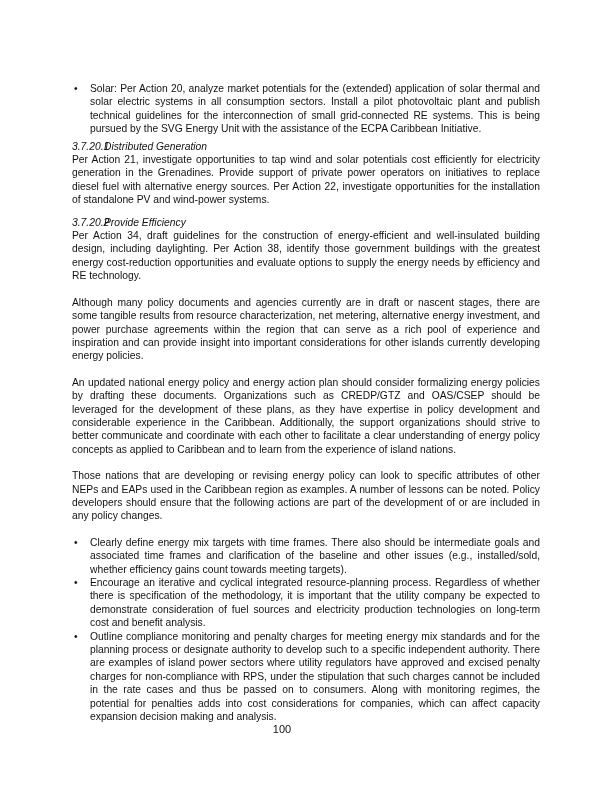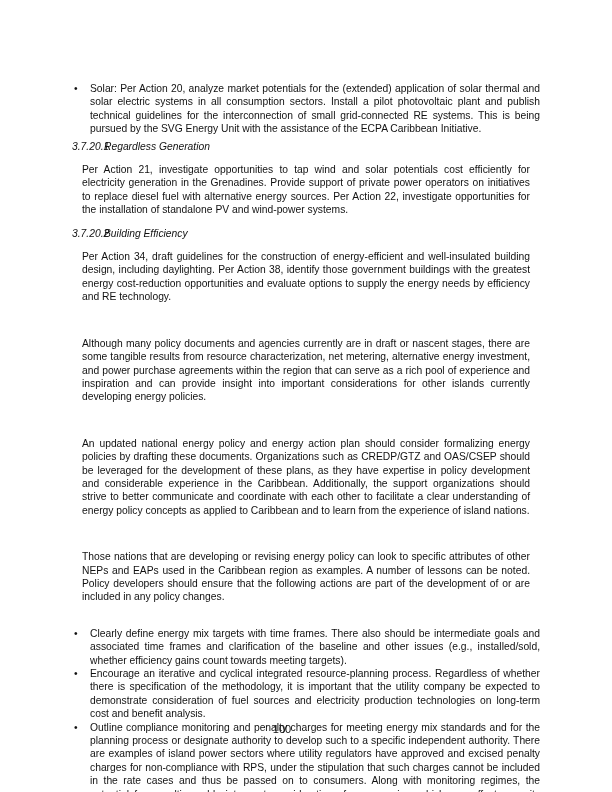--- a/index.html
+++ b/index.html
@@ -2,46 +2,46 @@
 <html><head>
 <meta charset="utf-8">
 <style>
   html, body { margin:0; padding:0; background:#ffffff; }
   body { width:612px; height:792px; position:relative; overflow:hidden; }
   .page {
     position:absolute; left:72px; top:82px; width:468px;
     font-family: "Liberation Sans", "DejaVu Sans", sans-serif;
     font-size:10.3px; line-height:13.4px; color:#111;
   }
-  p { margin:10px; text-align:justify; }
+  p { margin:0; text-align:justify; }
   .gap { height:13px; }
   .bul { position:relative; padding-left:18px; text-align:justify; }
   .bul .dot { position:absolute; left:2px; top:0; }
   .h { font-style:italic; margin-top:4px; }
   .h .num { display:inline-block; width:32px; }
   .pn { position:absolute; left:0; width:564px; top:723px; text-align:center;
         font-family: "Liberation Sans", sans-serif; font-size:11px; color:#111; }
   b { font-weight:normal; }
 </style>
 </head>
 <body>
 
 <div class="page">
   <div class="bul">
     <span class="dot">•</span>
     <b>Solar:</b><span> Per Action 20, analyze market potentials for the (extended) application of solar thermal and solar electric systems in all consumption sectors. Install a pilot photovoltaic plant and publish technical guidelines for the interconnection of small grid-connected RE systems. This is being pursued by the SVG Energy Unit with the assistance of the ECPA Caribbean Initiative.</span>
   </div>
 
   <div class="h">
-    <span class="num">3.7.20.1</span><span>Regardless Generation</span>
+    <span class="num">3.7.20.1</span><span>Distributed Generation</span>
   </div>
   <p>Per Action 21, investigate opportunities to tap wind and solar potentials cost efficiently for electricity generation in the Grenadines. Provide support of private power operators on initiatives to replace diesel fuel with alternative energy sources. Per Action 22, investigate opportunities for the installation of standalone PV and wind-power systems.</p>
 
   <div class="h" style="margin-top:9px">
-    <span class="num">3.7.20.2</span><span>Building Efficiency</span>
+    <span class="num">3.7.20.2</span><span>Provide Efficiency</span>
   </div>
   <p>Per Action 34, draft guidelines for the construction of energy-efficient and well-insulated building design, including daylighting. Per Action 38, identify those government buildings with the greatest energy cost-reduction opportunities and evaluate options to supply the energy needs by efficiency and RE technology.</p>
 
   <div class="gap"></div>
   <p>Although many policy documents and agencies currently are in draft or nascent stages, there are some tangible results from resource characterization, net metering, alternative energy investment, and power purchase agreements within the region that can serve as a rich pool of experience and inspiration and can provide insight into important considerations for other islands currently developing energy policies.</p>
   <div class="gap"></div>
   <p>An updated national energy policy and energy action plan should consider formalizing energy policies by drafting these documents. Organizations such as CREDP/GTZ and OAS/CSEP should be leveraged for the development of these plans, as they have expertise in policy development and considerable experience in the Caribbean. Additionally, the support organizations should strive to better communicate and coordinate with each other to facilitate a clear understanding of energy policy concepts as applied to Caribbean and to learn from the experience of island nations.</p>
   <div class="gap"></div>
   <p>Those nations that are developing or revising energy policy can look to specific attributes of other NEPs and EAPs used in the Caribbean region as examples. A number of lessons can be noted. Policy developers should ensure that the following actions are part of the development of or are included in any policy changes.</p>
   <div class="gap"></div>

